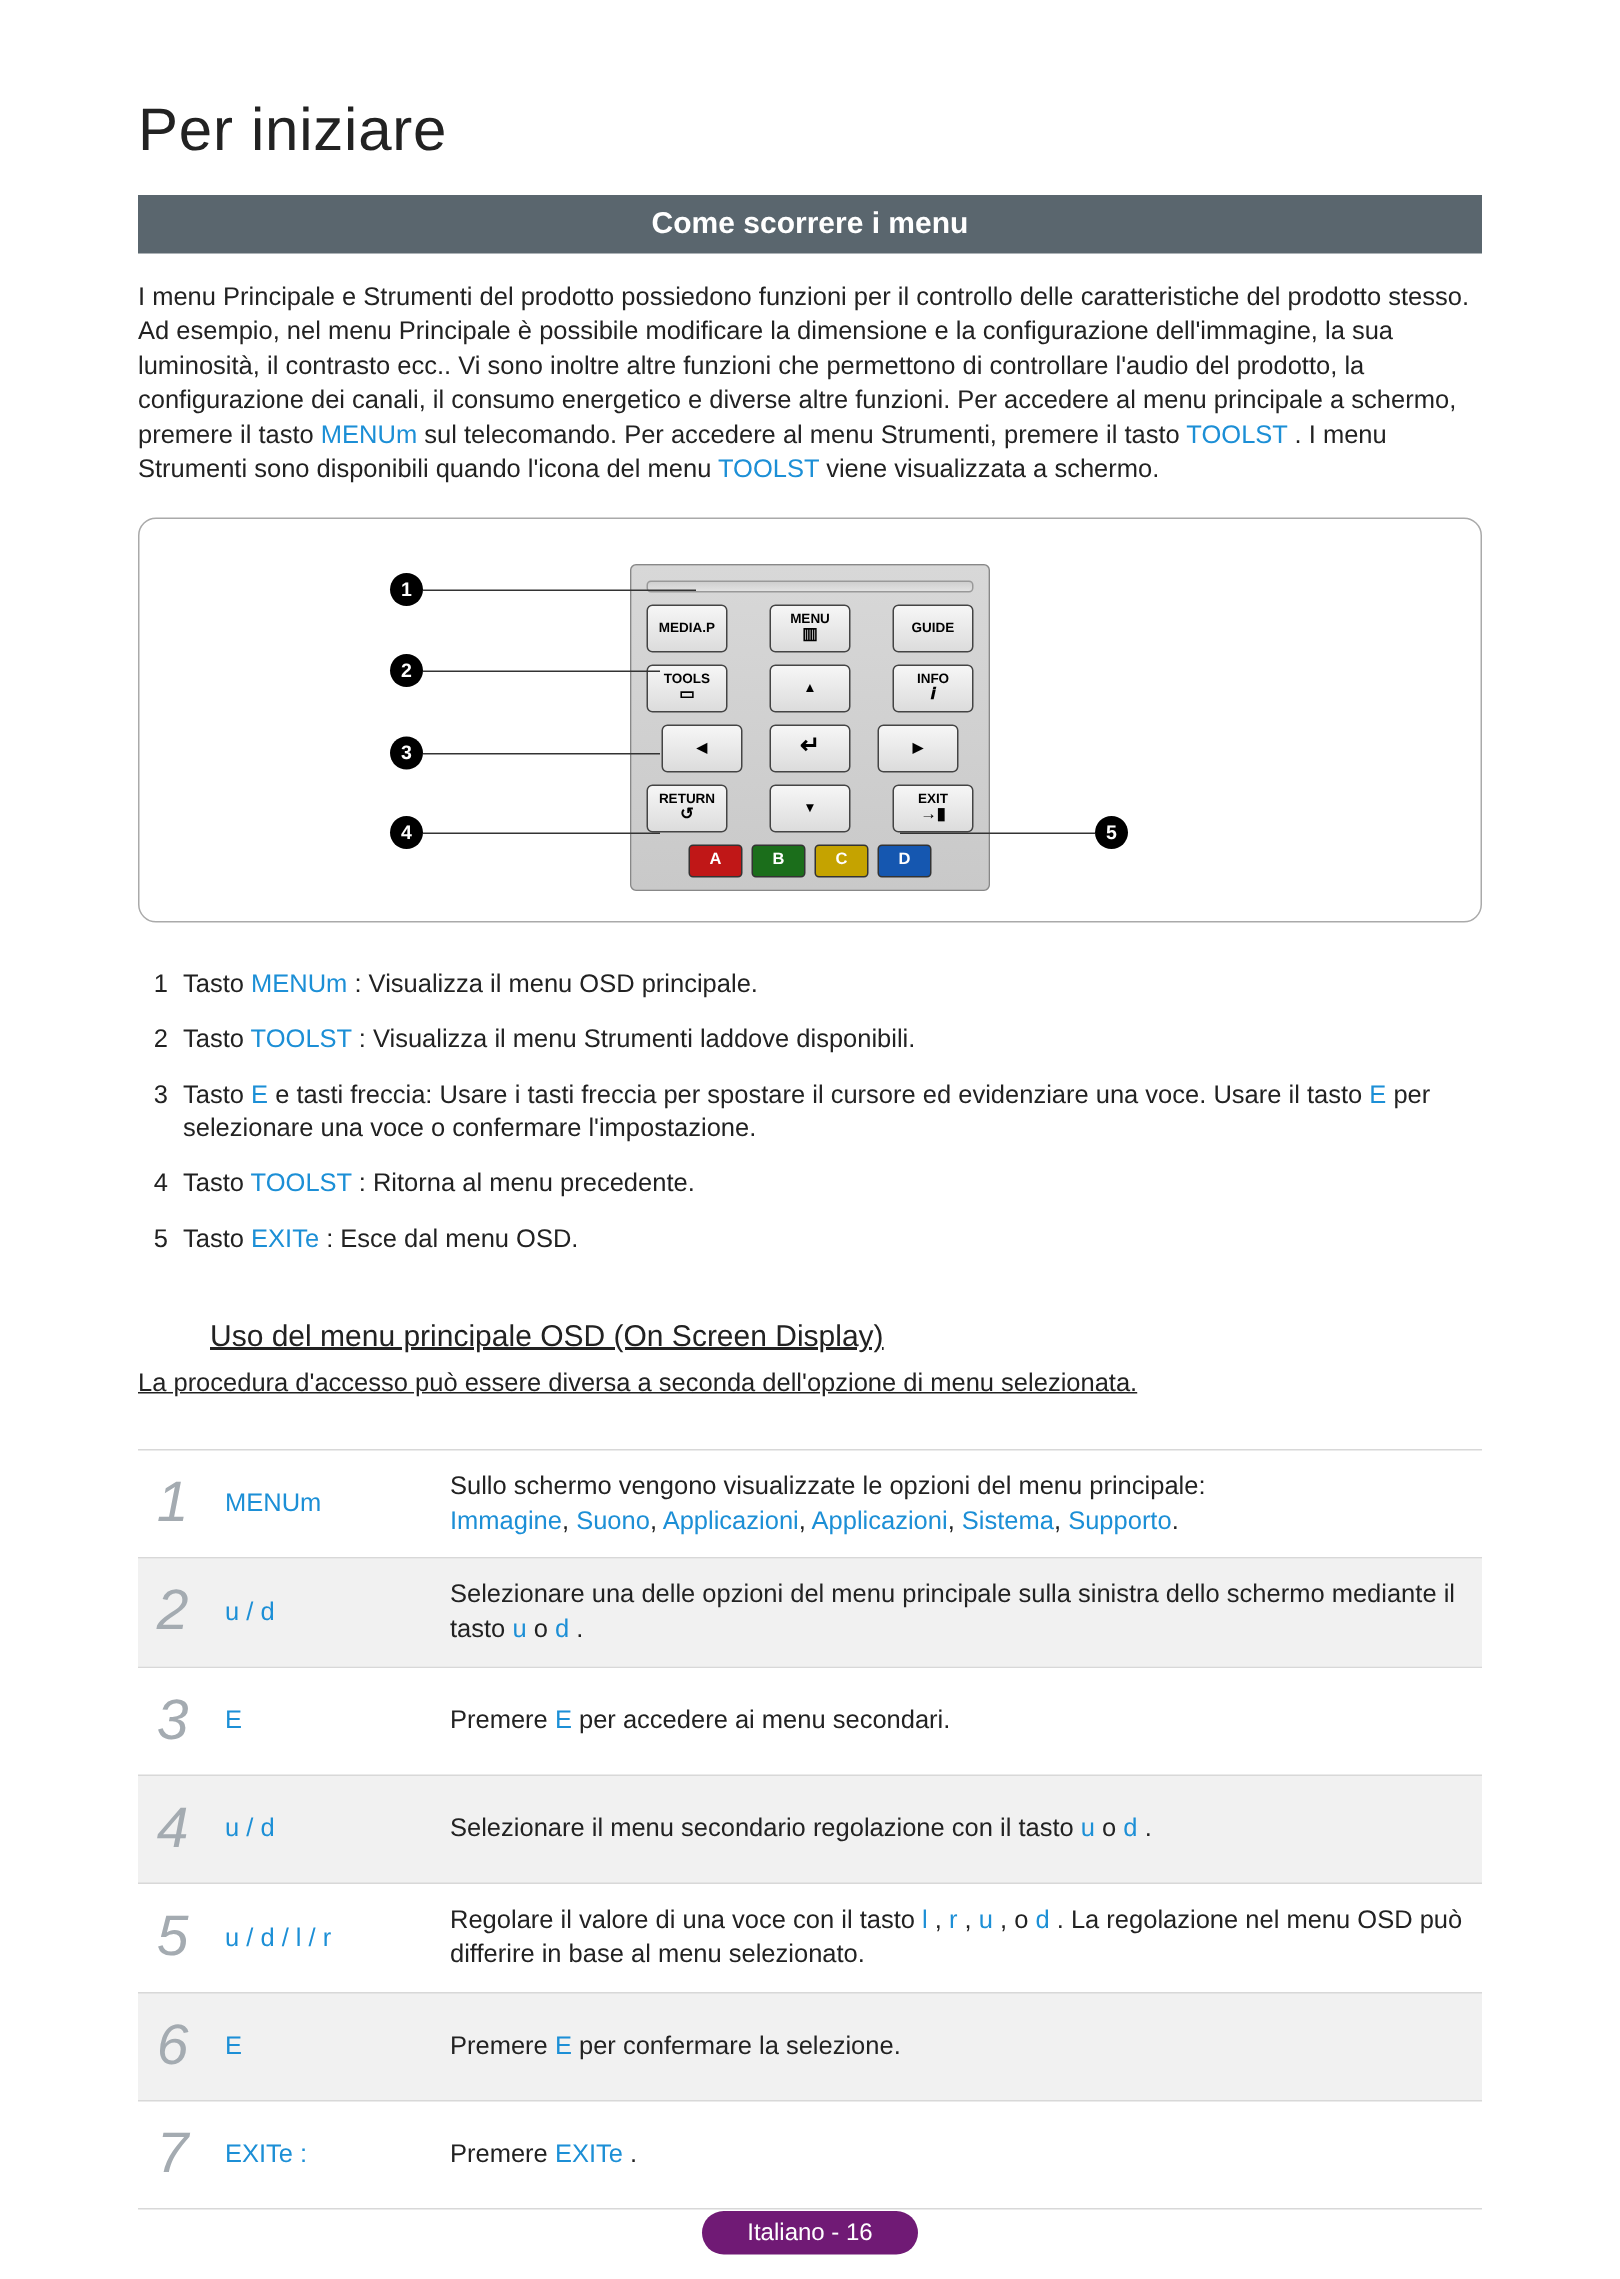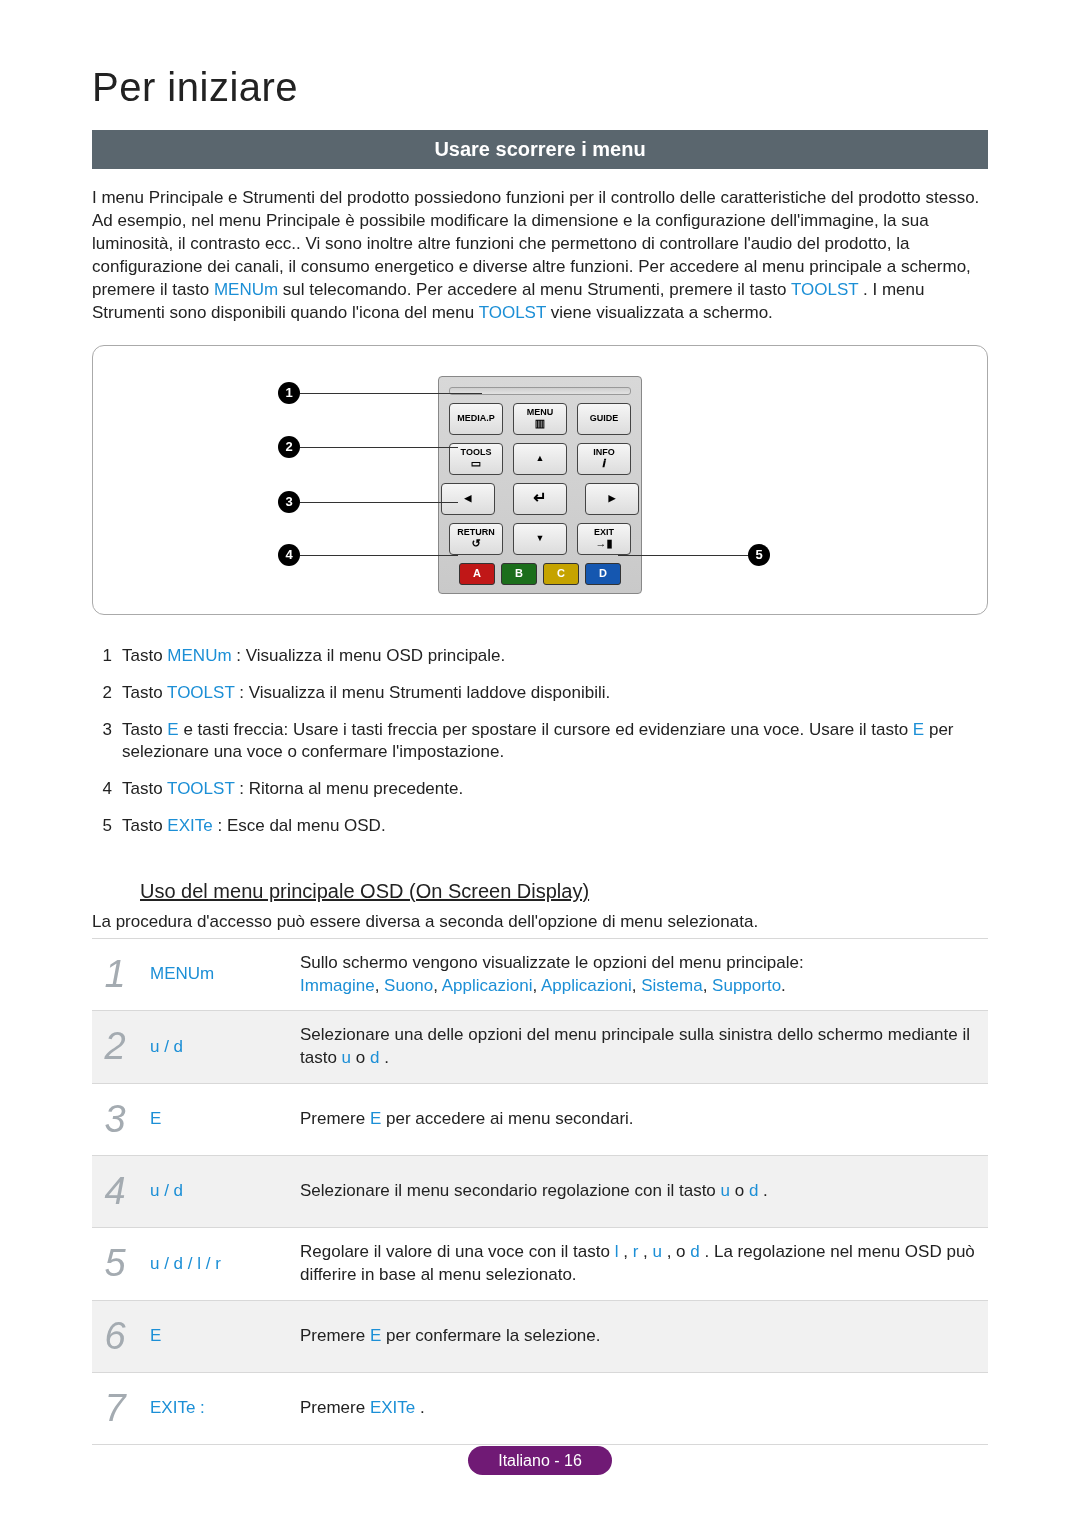--- a/index.html
+++ b/index.html
@@ -43,21 +43,21 @@
     margin: 15px 0 30px 0;
     position: relative;
     text-align: center;
   }
   .remote-inner {
     display: inline-block;
     position: relative;
     text-align: left;
   }
   .remote-body {
-    width: 204px;
+    width: 240px;
     background: linear-gradient(#d8d8d8,#c9c9c9);
     border: 1px solid #888;
     border-radius: 4px;
     padding: 10px 10px 8px 10px;
   }
   .btn-row { display: flex; gap: 8px; justify-content: space-between; margin-bottom: 8px; align-items: center;}
   .btn-row.center { justify-content: center; gap: 18px;}
   .rbtn {
     flex: 1;
     height: 32px;
@@ -95,21 +95,21 @@
   .num-list .row { display:flex; gap:10px; margin-bottom:14px; }
   .num-list .n { flex: 0 0 20px; text-align:right;}
   .num-list .txt { flex:1; }
 
   .sub-h2 {
     font-size: 20px;
     font-weight: 400;
     margin-bottom: 6px;
   }
   .sub-h2 .u { text-decoration: underline; margin-left: 48px; }
-  .sub-p { margin-bottom: 4px;}
+  .sub-p { margin-bottom: 32px; text-decoration: underline;}
 
   .steps-table { width:100%; border-collapse: collapse; }
   .steps-table td { padding: 10px 12px; vertical-align: middle; }
   .steps-table tr { border-bottom: 1px solid #d8d8d8;}
   .steps-table tr:first-child td { border-top: 1px solid #d8d8d8;}
   .steps-table tr:nth-child(odd) { background:#fff;}
   .steps-table tr:nth-child(even) { background:#f1f1f1;}
   .steps-table td.num {
     width:46px;
     font-size:38px;
@@ -134,21 +134,21 @@
     border-radius: 16px;
   }
 
   .tiny-icon { font-size: 11px; line-height:1;}
 </style>
 </head>
 <body>
 
 <div class="page-title">Per iniziare</div>
 
-<div class="section-bar">Usare scorrere i menu</div>
+<div class="section-bar">Come scorrere i menu</div>
 
 <p class="intro">
   <span>I menu Principale e Strumenti del prodotto possiedono funzioni per il controllo delle caratteristiche del prodotto stesso. Ad esempio, nel menu Principale è possibile modificare la dimensione e la configurazione dell'immagine, la sua luminosità, il contrasto ecc.. Vi sono inoltre altre funzioni che permettono di controllare l'audio del prodotto, la configurazione dei canali, il consumo energetico e diverse altre funzioni. Per accedere al menu principale a schermo, premere il tasto </span>
   <span class="blue">MENUm</span>
   <span> sul telecomando. Per accedere al menu Strumenti, premere il tasto </span>
   <span class="blue">TOOLST</span>
   <span> . I menu Strumenti sono disponibili quando l'icona del menu </span>
   <span class="blue">TOOLST</span>
   <span> viene visualizzata a schermo.</span>
 </p>

